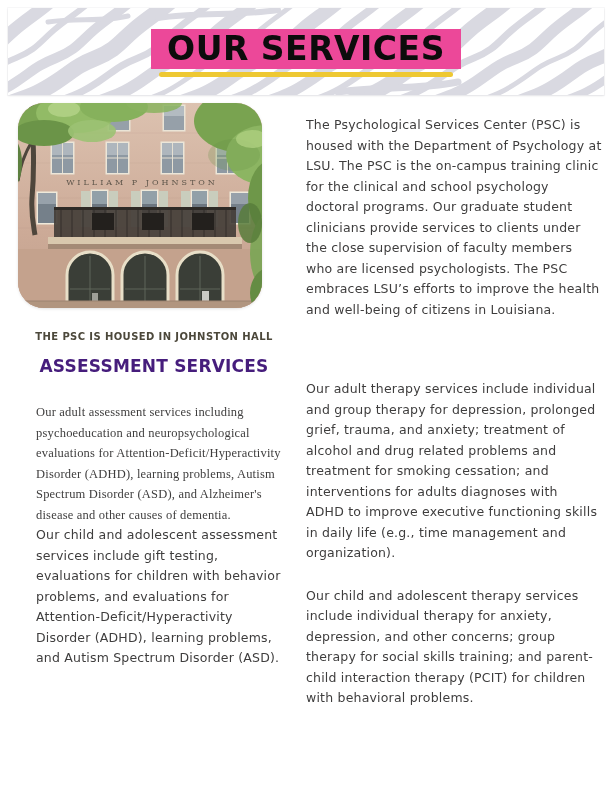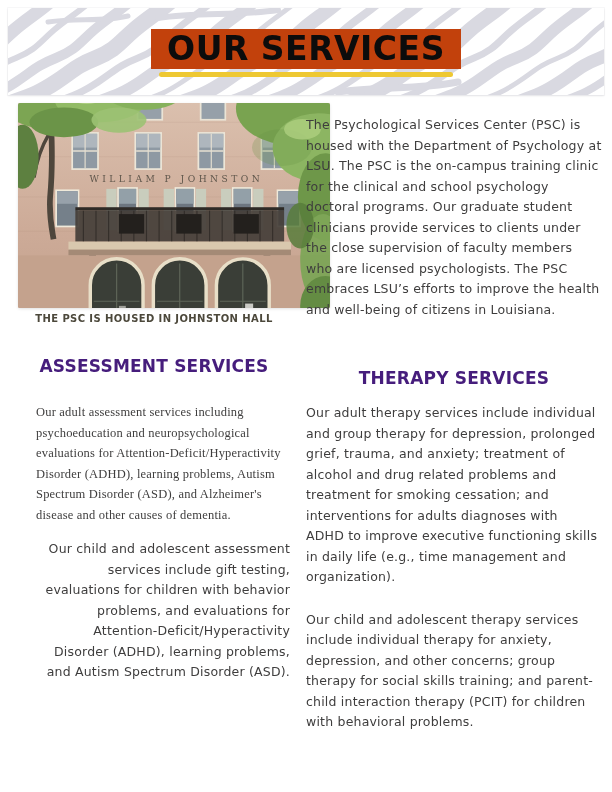--- a/index.html
+++ b/index.html
@@ -16,45 +16,45 @@
     background:#fff;box-shadow:0 1px 2px rgba(40,40,60,.10), 0 0 0 1px rgba(40,40,60,.03);
     overflow:hidden;
   }
   .banner svg.zebra{position:absolute;left:0;top:0;width:100%;height:100%;}
   .banner-inner{
     position:absolute;left:0;top:0;width:100%;height:100%;
     display:flex;flex-direction:column;align-items:center;justify-content:center;
   }
   .page-title{
     font-size:33px;font-weight:bold;color:#0c0c0c;letter-spacing:.5px;
-    background:#c2410c;padding:0 16px;line-height:40px;margin-top:2px;
+    background:#ec4899;padding:0 16px;line-height:40px;margin-top:2px;
     font-family:"DejaVu Sans","Liberation Sans",sans-serif;
   }
   .title-underline{
     width:294px;height:5px;border-radius:3px;background:#eec832;margin-top:3px;
   }
 
   
   .content{
     position:absolute;left:18px;top:103px;width:584px;
     display:grid;grid-template-columns:288px 296px;column-gap:0;
   }
   .col-left{width:288px;}
   .col-right{width:296px;}
   .row-top{height:250px;position:relative;}
 
   
   .photo-card{
-    width:312px;height:205px;border-radius:2px;overflow:hidden;position:relative;
+    width:244px;height:205px;border-radius:26px;overflow:hidden;position:relative;
     box-shadow:0 1px 3px rgba(0,0,0,.12);
     background:#cbaa97;
   }
   .photo-card svg{display:block;width:100%;height:100%;}
   .photo-caption{
-    width:272px;text-align:center;margin-top:5px;
+    width:272px;text-align:center;margin-top:23px;
     font-size:10px;font-weight:bold;color:#4c483b;letter-spacing:.4px;
   }
 
   
   .intro-text{
     margin:12px 0 0 0;width:296px;
     font-size:12.5px;line-height:20.5px;color:#3e3d3d;letter-spacing:.2px;
   }
 
   
@@ -64,21 +64,21 @@
   }
   .col-left .section-heading{width:272px;}
   .col-right .section-heading{width:296px;}
 
   .body-p{
     font-size:12.5px;line-height:20.5px;color:#3e3d3d;letter-spacing:.2px;margin:0;
   }
   .col-left .body-p{width:254px;margin-left:18px;}
   .col-right .body-p{width:292px;}
   .col-left .p1{margin-top:25px;font-family:Liberation Serif, serif;}
-  .col-left .p2{margin-top:14px;text-align:right;}
+  .col-left .p2{}
   .col-right .p1{margin-top:14px;}
   .col-right .p2{margin-top:22px;}
 </style>
 </head>
 <body>
 
 <div class="page">
 
   <div class="banner">
     <svg class="zebra" viewBox="0 0 596 87" preserveAspectRatio="none">
@@ -310,19 +310,18 @@
       <h2 class="section-heading">ASSESSMENT SERVICES</h2>
       <p class="body-p p1">Our adult assessment services including psychoeducation and neuropsychological evaluations for Attention-Deficit/Hyperactivity Disorder (ADHD), learning problems, Autism Spectrum Disorder (ASD), and Alzheimer's disease and other causes of dementia.</p>
       <p class="body-p p2">Our child and adolescent assessment services include gift testing, evaluations for children with behavior problems, and evaluations for Attention-Deficit/Hyperactivity Disorder (ADHD), learning problems, and Autism Spectrum Disorder (ASD).</p>
     </div>
 
     <div class="col-right">
       <div class="row-top">
         <p class="intro-text">The Psychological Services Center (PSC) is housed with the Department of Psychology at LSU. The PSC is the on-campus training clinic for the clinical and school psychology doctoral programs. Our graduate student clinicians provide services to clients under the close supervision of faculty members who are licensed psychologists. The PSC embraces LSU’s efforts to improve the health and well-being of citizens in Louisiana.</p>
       </div>
 
-      <h2 class="section-heading">THERAPY SERVICES</h2>
       <p class="body-p p1">Our adult therapy services include individual and group therapy for depression, prolonged grief, trauma, and anxiety; treatment of alcohol and drug related problems and treatment for smoking cessation; and interventions for adults diagnoses with ADHD to improve executive functioning skills in daily life (e.g., time management and organization).</p>
       <p class="body-p p2">Our child and adolescent therapy services include individual therapy for anxiety, depression, and other concerns; group therapy for social skills training; and parent-child interaction therapy (PCIT) for children with behavioral problems.</p>
     </div>
 
   </div>
 </div>
 
 </body></html>

